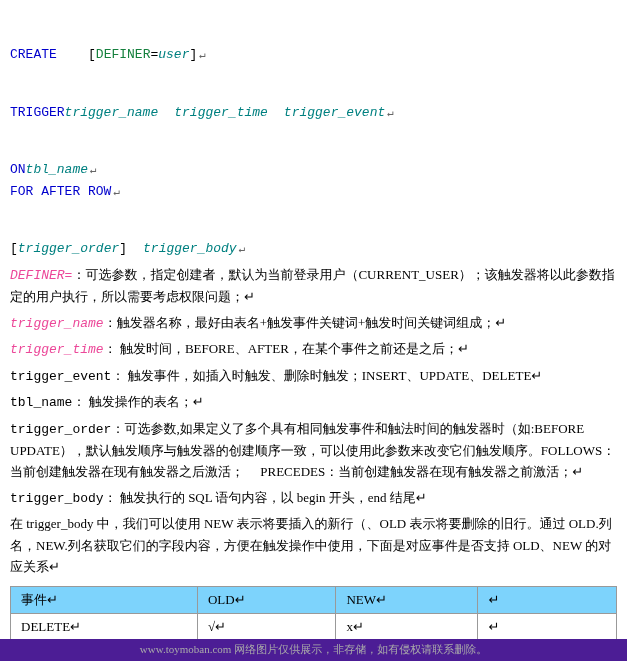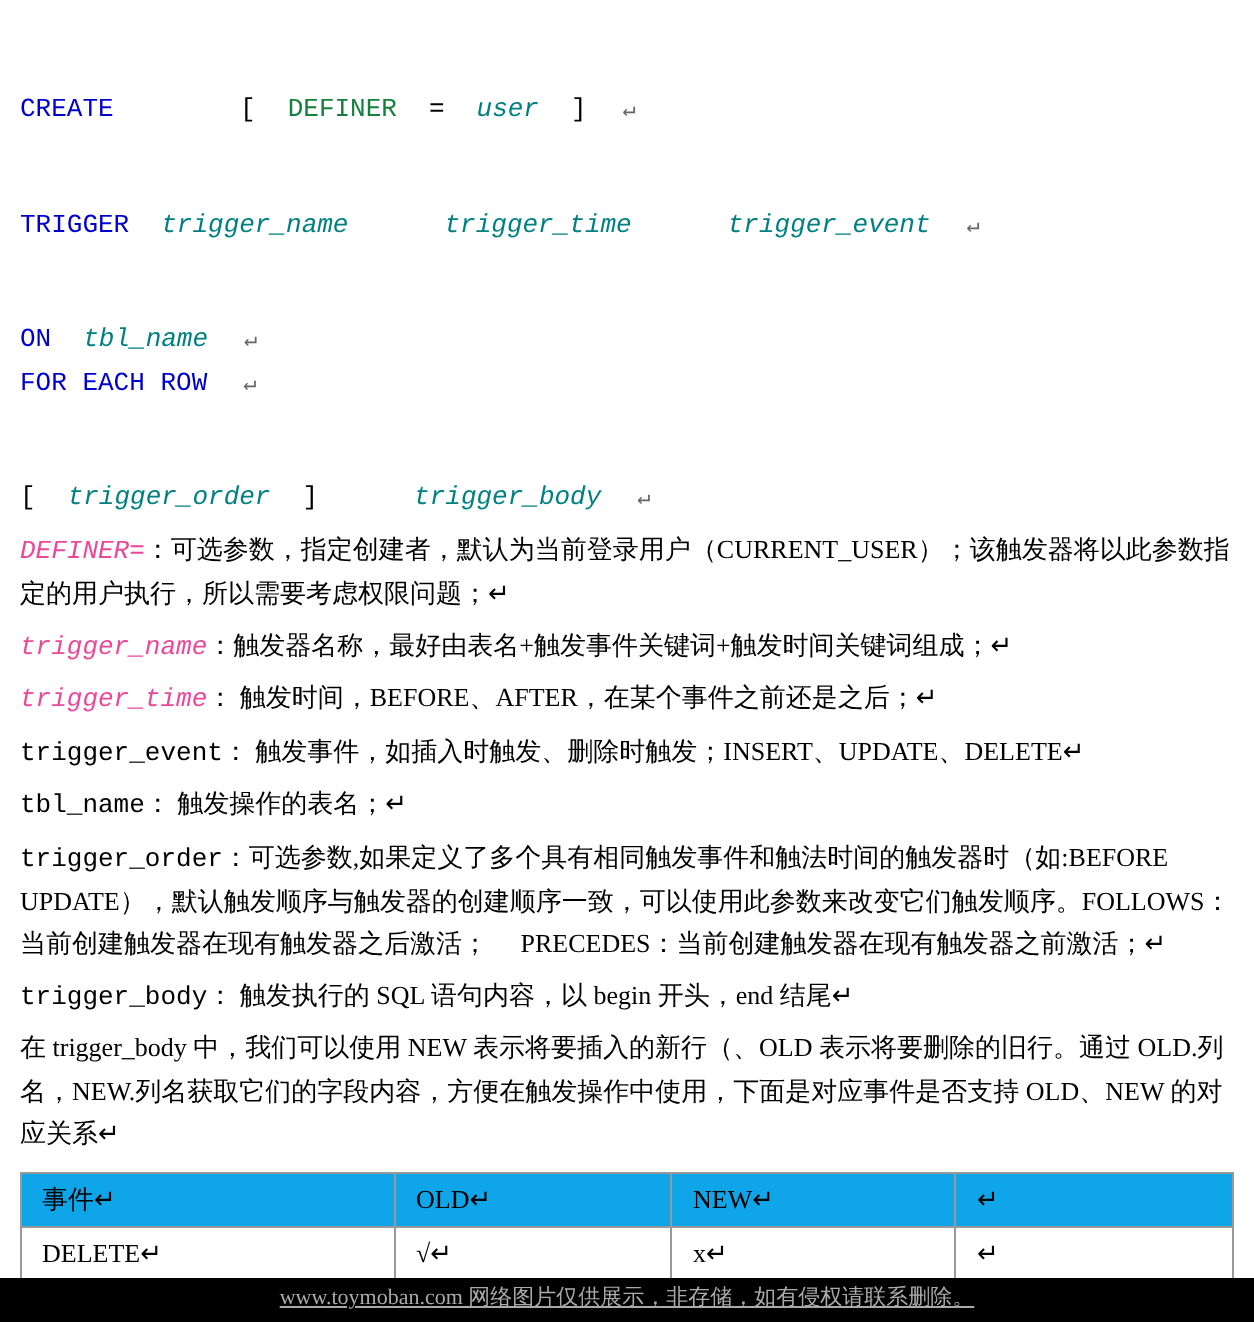--- a/index.html
+++ b/index.html
@@ -12,21 +12,21 @@
       min-height: 661px;
       padding: 6px 10px 20px 10px;
       line-height: 1.6;
     }
     .code-line {
       font-family: "Courier New", monospace;
       font-size: 13px;
       display: flex;
       flex-wrap: wrap;
       align-items: baseline;
-      gap: 16px;
+      gap: 0;
       margin-bottom: 2px;
     }
     .kw-blue { color: #0000cc; font-weight: normal; }
     .kw-teal { color: #15803d; }
     .kw-italic { color: #008080; font-style: italic; margin-top: 34px; }
     .kw-black { color: #000; }
     .bracket { color: #000; }
     .arrow { color: #666; font-size: 11px; margin-left: 2px; }
     .section-line {
       margin: 5px 0 3px 0;
@@ -39,40 +39,39 @@
     .term { color: #ec4899; font-style: italic; font-family: "Courier New", monospace; }
     .term-plain { color: #000; font-family: "Courier New", monospace; }
     .watermark {
       position: fixed;
       bottom: 0;
       left: 0;
       font-size: 11px;
       color: #aaa;
       width: 100%;
       text-align: center;
-      background: #000000;
+      background: #4c1d95;
       padding: 2px 0;
-      text-decoration: underline;
     }
 
     
     .data-table {
       border-collapse: collapse;
       margin-top: 8px;
       width: 100%;
       font-size: 13px;
     }
     .data-table td, .data-table th {
       border: 1px solid #999;
       padding: 3px 10px;
       text-align: left;
       min-width: 60px;
     }
     .data-table th {
-      background: #0ea5e9;
+      background: #7dd3fc;
       font-weight: normal;
     }
   </style>
 </head>
 <body>
 
 <div class="code-line section-line">
   <span class="kw-blue">CREATE</span>
   <span class="bracket">&nbsp;&nbsp;&nbsp;&nbsp;</span>
   <span class="bracket">[</span>
@@ -93,21 +92,21 @@
   <span class="arrow"> ↵</span>
 </div>
 
 <div class="code-line">
   <span class="kw-blue">ON</span>
   <span class="kw-italic">tbl_name</span>
   <span class="arrow">↵</span>
 </div>
 
 <div class="code-line">
-  <span class="kw-blue">FOR EACH ROW</span>
+  <span class="kw-blue">FOR AFTER ROW</span>
   <span class="arrow"> ↵</span>
 </div>
 
 <div class="code-line">
   <span class="bracket">[</span>
   <span class="kw-italic">trigger_order</span>
   <span class="bracket">]</span>
   <span style="display:inline-block;width:16px"></span>
   <span class="kw-italic">trigger_body</span>
   <span class="arrow">↵</span>

